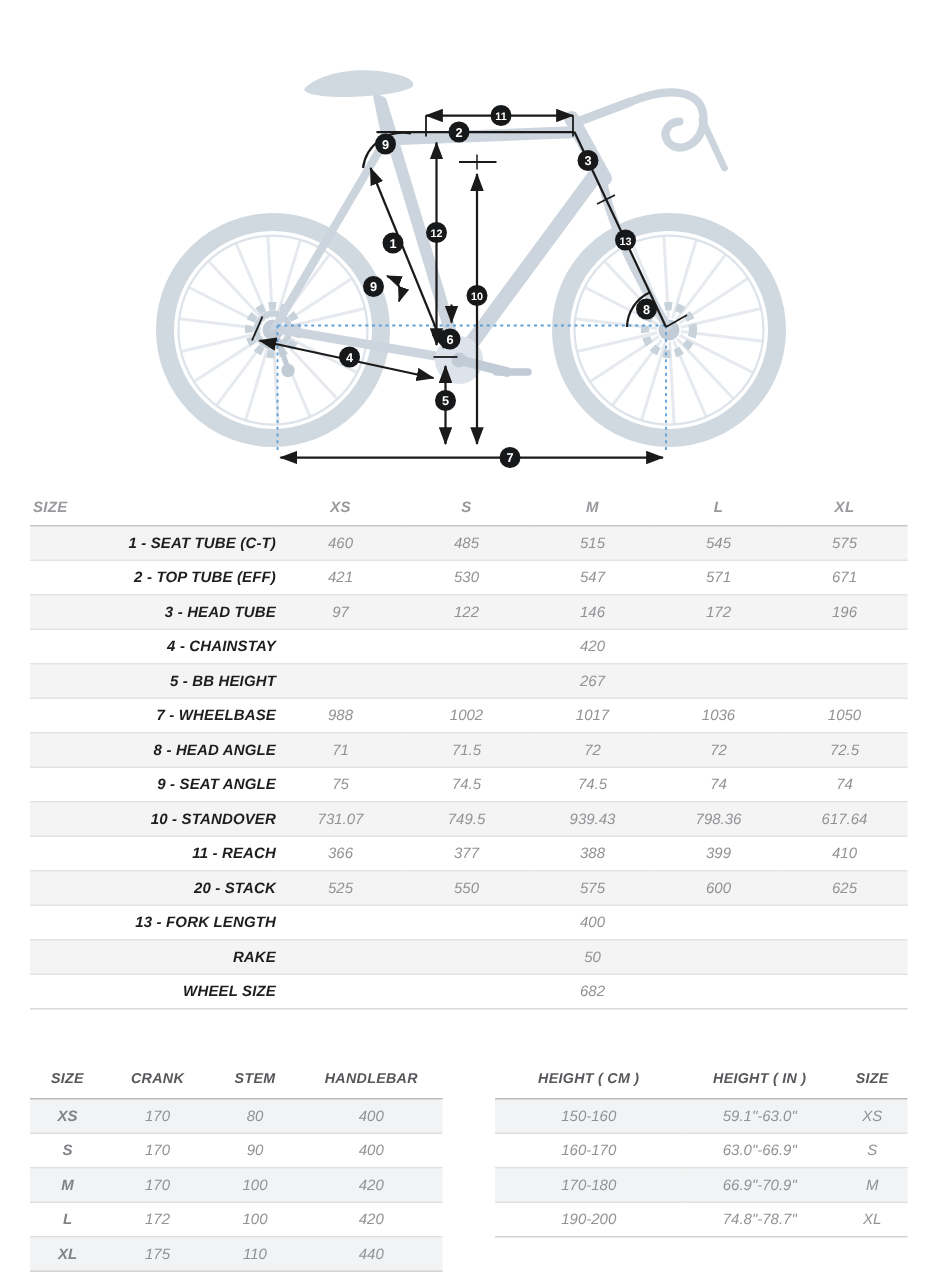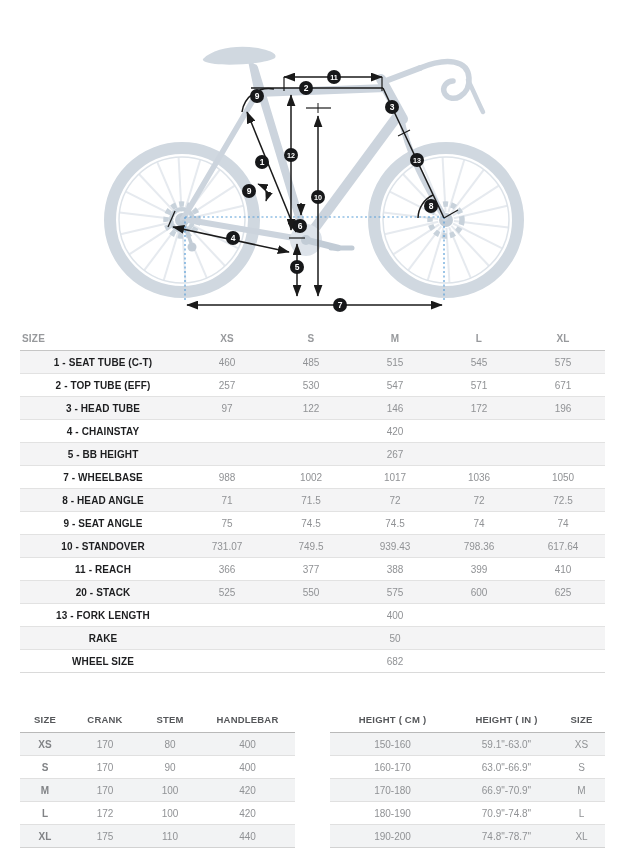--- a/index.html
+++ b/index.html
@@ -8,38 +8,38 @@
     font-family:"Liberation Sans",sans-serif;
     overflow:hidden;position:relative;
   }
   .page{width:625px;height:853px;}
 
   
   .diagram-wrap{width:625px;height:322px;}
   svg text{font-family:"Liberation Sans",sans-serif;}
 
   
-  table{border-collapse:collapse;}
+  table{border-collapse:collapse;font-style:italic;}
   .geo{
     width:585px;margin:4px 20px 0 20px;table-layout:fixed;
     font-size:10px;border-bottom:1px solid #dadada;
   }
   .geo thead th{
     color:#97999c;font-weight:bold;height:22px;text-align:center;
     border-bottom:1px solid #c6c6c6;letter-spacing:0.2px;font-size:10px;
   }
   .geo thead th:first-child{text-align:left;padding-left:2px;}
   .geo tbody td{
     height:20px;color:#909295;text-align:center;
     border-top:1px solid #e2e2e2;
   }
   .geo tbody tr:first-child td{border-top:none;}
   .geo tbody tr:nth-child(odd){background:#f4f4f5;}
   .geo tbody td.lbl{
-    text-align:center;font-weight:bold;color:#1d1e20;padding-left:2px;
+    text-align:right;font-weight:bold;color:#1d1e20;padding-left:2px;
     letter-spacing:0.1px;
     margin-left:36px;
   }
 
   
   .bottom{display:flex;justify-content:space-between;padding:0 20px;margin-top:34px;}
   .bt{width:275px;}
   .bt table{width:275px;table-layout:fixed;font-size:10px;border-bottom:1px solid #d2d2d2;}
   .bt thead th{
     color:#55575a;font-weight:bold;font-size:9.5px;height:23px;text-align:center;
@@ -236,21 +236,21 @@
         <tr>
           <td class="lbl">1 - SEAT TUBE (C-T)</td>
           <td>460</td>
           <td>485</td>
           <td>515</td>
           <td>545</td>
           <td>575</td>
         </tr>
         <tr>
           <td class="lbl">2 - TOP TUBE (EFF)</td>
-          <td>257</td>
+          <td>421</td>
           <td>530</td>
           <td>547</td>
           <td>571</td>
           <td>671</td>
         </tr>
         <tr>
           <td class="lbl">3 - HEAD TUBE</td>
           <td>97</td>
           <td>122</td>
           <td>146</td>
@@ -405,25 +405,20 @@
               <td>160-170</td>
               <td>63.0"-66.9"</td>
               <td>S</td>
             </tr>
             <tr>
               <td>170-180</td>
               <td>66.9"-70.9"</td>
               <td>M</td>
             </tr>
             <tr>
-              <td>180-190</td>
-              <td>70.9"-74.8"</td>
-              <td>L</td>
-            </tr>
-            <tr>
               <td>190-200</td>
               <td>74.8"-78.7"</td>
               <td>XL</td>
             </tr>
           </tbody>
       </table>
 
     </div>
   </div>
 

